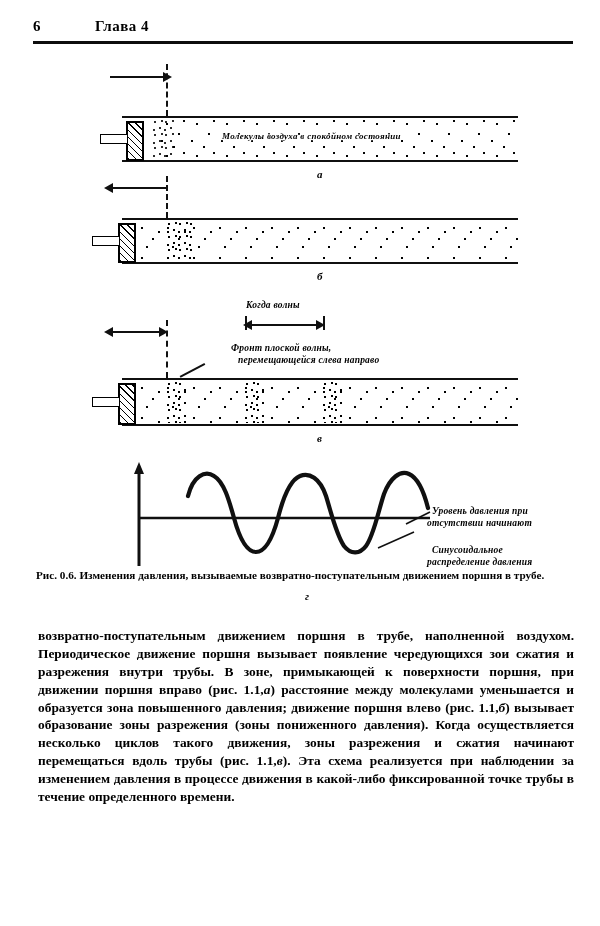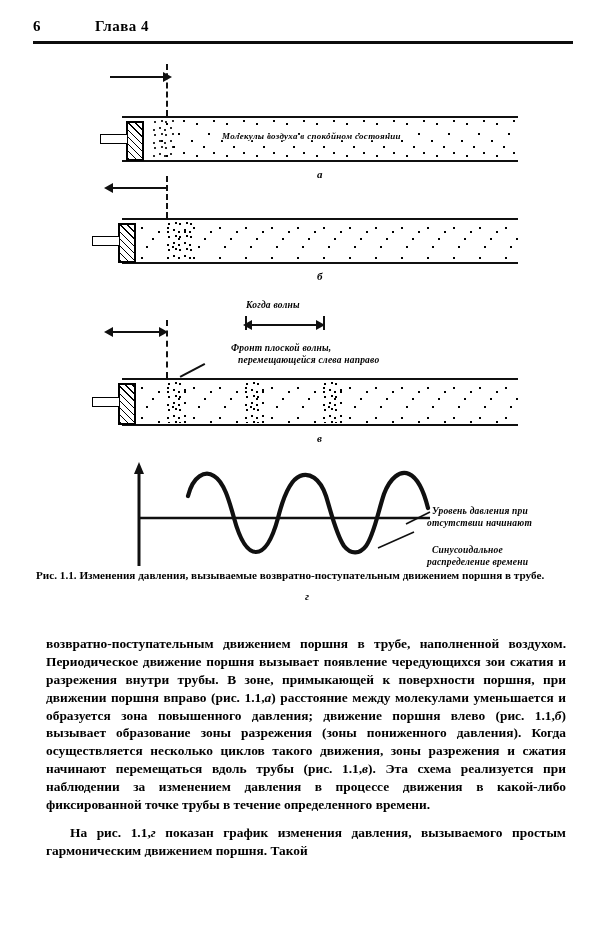--- a/index.html
+++ b/index.html
@@ -78,21 +78,21 @@
     color:#000;white-space:nowrap;
     text-shadow:0 0 2px #fff,0 0 3px #fff,1px 0 2px #fff,-1px 0 2px #fff,0 1px 2px #fff,0 -1px 2px #fff;}
 
   .leader{position:absolute;height:1.5px;background:#101010;transform-origin:left center;}
 
   
   .caption{position:absolute;left:36px;top:568px;width:540px;
     font-size:11.2px;font-weight:bold;line-height:1.32;text-align:justify;}
   .bodytext{position:absolute;left:36px;top:625px;width:540px;
     font-size:13.4px;line-height:1.335;text-align:justify;font-weight:bold;}
-  .bodytext p{margin:10px;}
+  .bodytext p{margin:2px;}
   .bodytext p.ind{text-indent:24px;}
   .it{font-style:italic;}
 </style>
 </head>
 <body>
 
 <div class="page">
 
   <div class="hdr">
     <div class="hdr-num">6</div>
@@ -190,26 +190,25 @@
 
         <path d="M 188,48 C 193,28 205,22 214,28 C 224,34 229,52 234,70 C 240,92 247,104 256,104 C 265,104 272,92 278,70 C 283,50 290,32 300,28 C 309,24 320,30 326,48 C 331,64 336,86 344,98 C 351,107 360,106 366,98 C 374,87 378,64 384,46 C 390,30 400,22 409,26 C 418,30 424,44 428,60" fill="none" stroke="#101010" stroke-width="4.2" stroke-linecap="round"></path>
 
         <line x1="406" y1="76" x2="430" y2="64" stroke="#101010" stroke-width="1.6"></line>
         <line x1="378" y1="100" x2="414" y2="84" stroke="#101010" stroke-width="1.6"></line>
       </svg>
 
       <div class="hand" style="left:432px;top:458px;">Уровень давления при</div>
       <div class="hand" style="left:427px;top:470px;">отсутствии начинают</div>
       <div class="hand" style="left:432px;top:497px;">Синусоидальное</div>
-      <div class="hand" style="left:427px;top:509px;">распределение времени</div>
+      <div class="hand" style="left:427px;top:509px;">распределение давления</div>
 
       <div class="panel-letter" style="left:305px;top:542px;">г</div>
     </div>
   </div>
 
-  <div class="caption">Рис. 1.1. Изменения давления, вызываемые возвратно-поступательным движением поршня в трубе.</div>
+  <div class="caption">Рис. 0.6. Изменения давления, вызываемые возвратно-поступательным движением поршня в трубе.</div>
 
   <div class="bodytext">
     <p><span>возвратно-поступательным движением поршня в трубе, наполненной воздухом. Периодическое движение поршня вызывает появление чередующихся зои сжатия и разрежения внутри трубы. В зоне, примыкающей к поверхности поршня, при движении поршня вправо (рис. 1.1,</span><span class="it">а</span><span>) расстояние между молекулами уменьшается и образуется зона повышенного давления; движение поршня влево (рис. 1.1,</span><span class="it">б</span><span>) вызывает образование зоны разрежения (зоны пониженного давления). Когда осуществляется несколько циклов такого движения, зоны разрежения и сжатия начинают перемещаться вдоль трубы (рис. 1.1,</span><span class="it">в</span><span>). Эта схема реализуется при наблюдении за изменением давления в процессе движения в какой-либо фиксированной точке трубы в течение определенного времени.</span></p>
-    <p class="ind"><span>На рис. 1.1,</span><span class="it">г</span><span> показан график изменения давления, вызываемого простым гармоническим движением поршня. Такой</span></p>
   </div>
 
 </div>
 
 </body></html>

